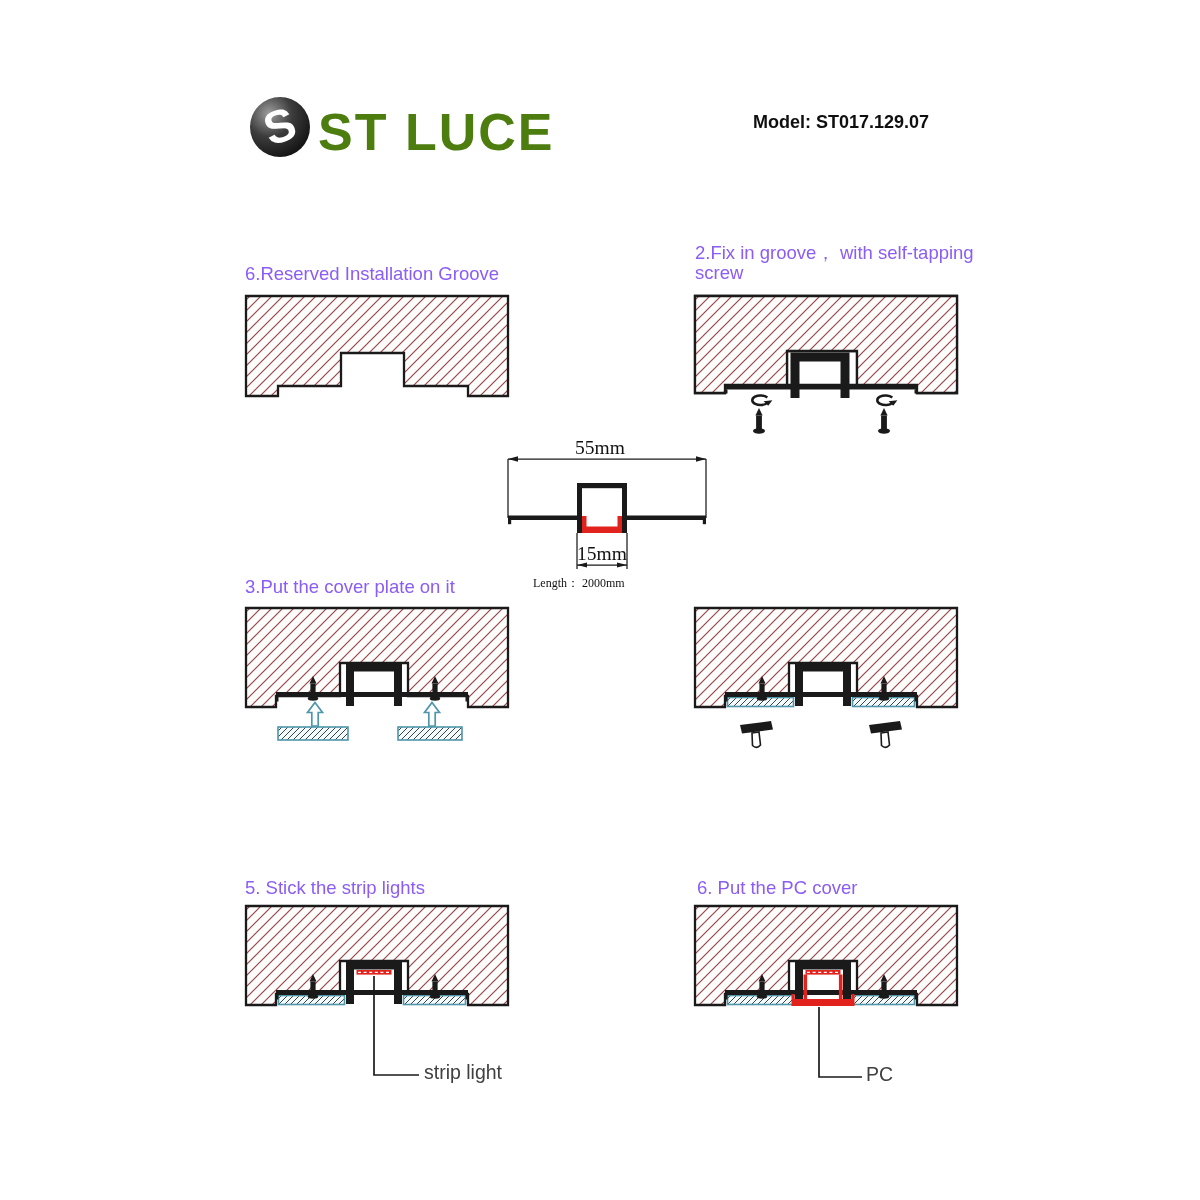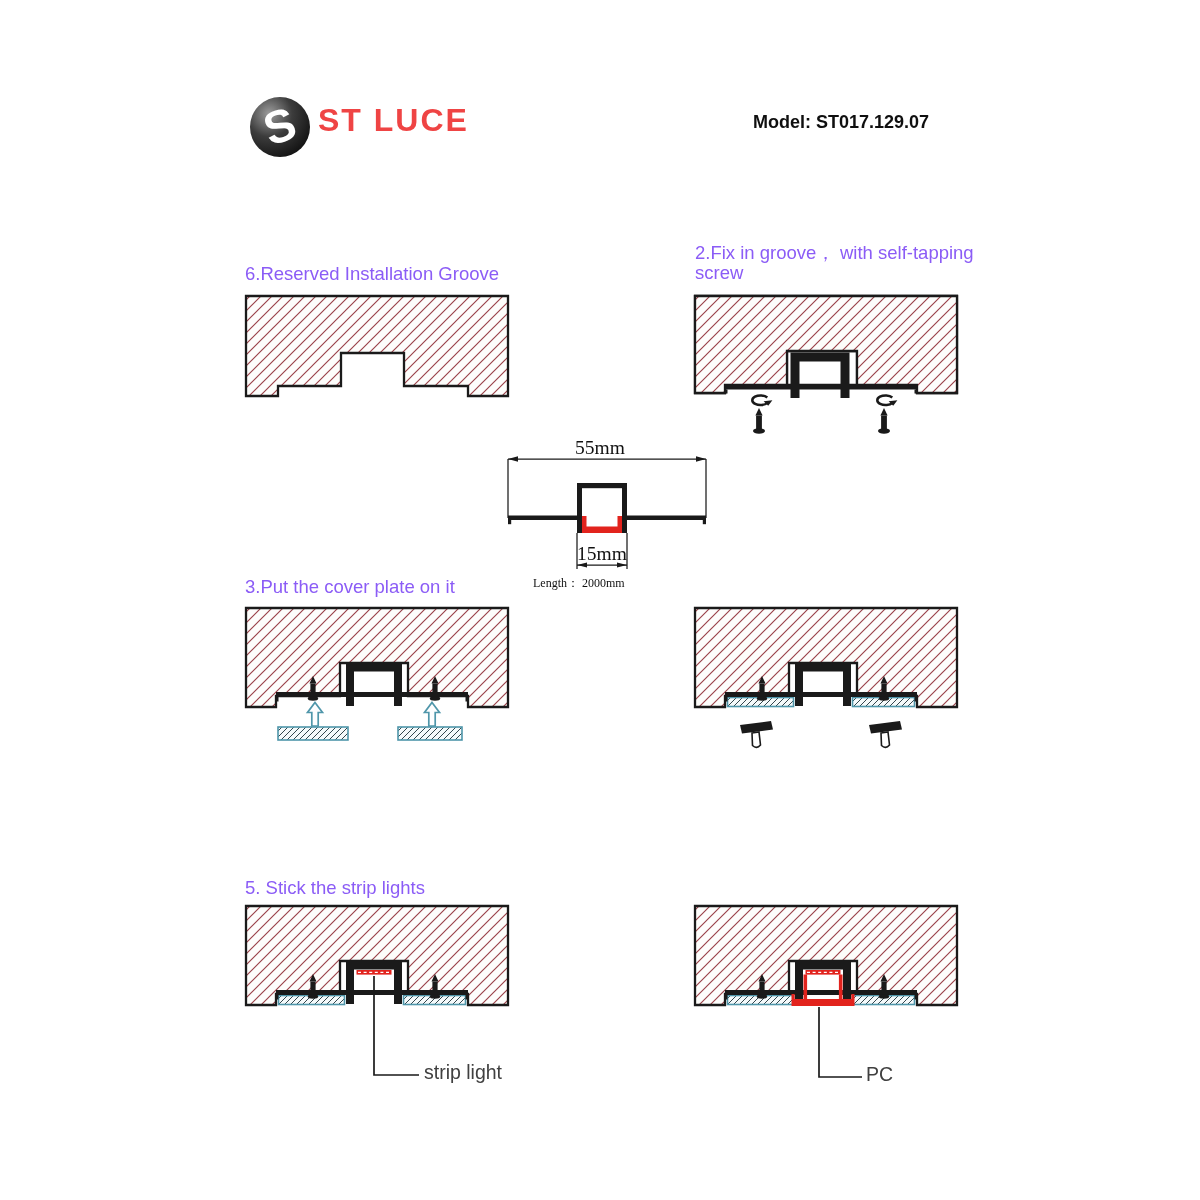--- a/index.html
+++ b/index.html
@@ -1,19 +1,19 @@
 <!DOCTYPE html>
 <html style="--hatch-red: #9a4149; --plate-teal: #4f96aa; --accent-red: #e2231d; --line-black: #1a1a1a;"><head>
 <meta charset="utf-8">
 <style>
   html,body{margin:0;padding:0;background:#fff;}
   .page{position:relative;width:1200px;height:1200px;background:#ffffff;overflow:hidden;
         font-family:"Liberation Sans",sans-serif;color:#232323;}
   .abs{position:absolute;}
-  .brand{font-size:32px;font-weight:bold;letter-spacing:2px;color:#ef4444;}
+  .brand{font-size:52px;font-weight:bold;letter-spacing:2px;color:#4d7c0f;}
   .model{font-size:18px;font-weight:bold;color:#0f0f0f;}
   .steptitle{font-size:18.5px;line-height:20px;color:#8b5cf6;}
   .seriflabel{font-family:"Liberation Serif",serif;font-size:12px;color:#111;}
   .callout{font-size:19.5px;color:#404040;}
   svg{display:block;}
   .ink{fill:var(--line-black,#1a1a1a);}
   .blockpath{fill:url(#patHatch);stroke:var(--line-black,#1a1a1a);stroke-width:2.3;}
   .chan{fill:none;stroke:var(--line-black,#1a1a1a);stroke-width:8;}
   .plate{fill:url(#patPlate);stroke:var(--plate-teal,#4f96aa);stroke-width:1.6;}
   .red{fill:var(--accent-red,#e2231d);}
@@ -88,20 +88,21 @@
     <circle cx="32" cy="32" r="30" fill="url(#gLogo)"></circle>
     <text x="32" y="47" text-anchor="middle" font-family="Liberation Sans, sans-serif" font-weight="bold" font-size="46" fill="#ffffff" transform="rotate(-18 32 32)">S</text>
   </svg>
   <div class="abs brand" style="left:318px;top:102px">ST LUCE</div>
   <div class="abs model" style="left:753px;top:112px">Model: ST017.129.07</div>
 
   <div class="abs steptitle" style="left:245px;top:264px;width:280px">6.Reserved Installation Groove</div>
   <div class="abs steptitle" style="left:695px;top:243px;width:282px">2.Fix in groove， with self-tapping screw</div>
   <div class="abs steptitle" style="left:245px;top:577px;width:300px">3.Put the cover plate on it</div>
   <div class="abs steptitle" style="left:245px;top:878px;width:300px">5. Stick the strip lights</div>
+  <div class="abs steptitle" style="left:697px;top:878px;width:300px">6. Put the PC cover</div>
 
   <svg class="abs" style="left:241px;top:294px" width="272" height="110" viewBox="0 0 272 110">
     <path class="blockpath" d="M5,2 H267 V102 H227 V92 H163 V59 H100 V92 H37 V102 H5 Z"></path>
   </svg>
 
   <svg class="abs" style="left:690px;top:294px" width="272" height="150" viewBox="0 0 272 150">
     <path class="blockpath" d="M5,2 H267 V99 H227 V91 H97,91 V91 H167 V57 H97 V91 H35 V99 H5 Z M167,91 V57"></path>
     <path class="blockpath" d="M5,2 H267 V99 H227 V91 H167 V57 H97 V91 H35 V99 H5 Z"></path>
     <g>
       <path class="chan" style="stroke-width:9" d="M105,104 V63 H155 V104"></path>

